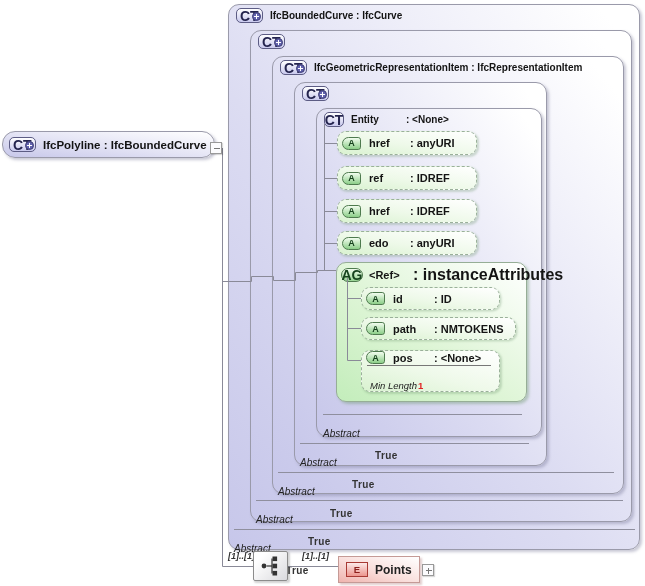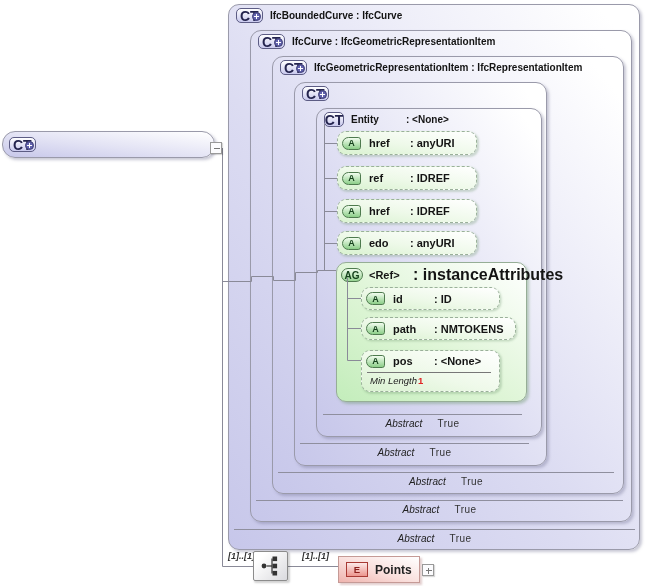--- a/index.html
+++ b/index.html
@@ -26,23 +26,23 @@
     display:flex; align-items:center; justify-content:flex-start; padding-left:3px;
   }
   .cticon.noplus { width:20px; justify-content:center; padding-left:0; }
   .ctl { font-size:14px; font-weight:bold; color:#24244e; line-height:1; }
   .plusdot { position:absolute; right:1.5px; top:2.5px; width:9px; height:9px; border-radius:50%;
              background:#6262ae; border:0.5px solid #3c3c72; }
   .plusdot::before { content:""; position:absolute; left:1.5px; top:3.6px; width:5px; height:1.4px; background:#fff; }
   .plusdot::after  { content:""; position:absolute; left:3.3px; top:1.8px; width:1.4px; height:5px; background:#fff; }
 
   
-  .absrow { position:absolute; border-top:1px solid #8f8f9e; padding-top:3px; display:flex;justify-content:center; }
+  .absrow { position:absolute; border-top:1px solid #8f8f9e; padding-top:13px; display:flex; }
   .absl { font-style:italic; font-size:10px; color:#222; width:52px; }
-  .absv { font-weight:normal; font-size:10px; color:#333; letter-spacing:.4px; }
+  .absv { font-weight:bold; font-size:10px; color:#333; letter-spacing:.4px;margin-top:22px; }
 
   
   .attr {
     position:absolute;
     border:1px dashed #9ab09a;
     border-radius:9px;
     background:linear-gradient(to top right,#d9f2d0 0%,#eef9e9 45%,#ffffff 100%);
     box-shadow:1.5px 1.5px 2px rgba(110,150,110,.30);
     display:flex; align-items:center; padding-left:4px;
   }
@@ -52,36 +52,36 @@
     background:linear-gradient(to bottom,#f2fdef,#8cce88);
     font-size:9px; font-weight:bold; color:#16421d;
     display:flex; align-items:center; justify-content:center;
   }
   .aname { font-weight:bold; font-size:11px; color:#141414; margin-left:8px; width:41px; }
   .atype { font-weight:bold; font-size:11px; color:#141414; }
 
   
   .attr.col { flex-direction:column; align-items:stretch; padding-left:0; }
   .attr.col .arow { display:flex; align-items:center; padding-left:4px; height:20px; }
-  .frow { margin:1px 8px 0 5px; border-top:1px solid #777; padding:2px 0 0 3px; display:flex; }
+  .frow { margin:1px 8px 0 5px; border-top:1px solid #777; padding:14px 0 0 3px; display:flex; }
   .fl { font-style:italic; font-size:9.5px; color:#222; width:48px; }
   .fv { font-weight:bold; font-size:9.5px; color:#e02424; }
 
   
   .agbox {
     position:absolute; left:336px; top:262px; width:191px; height:140px;
     border:1px solid #96ae96; border-radius:10px;
     background:linear-gradient(to top right,#c3edbb 0%,#def5d6 45%,#ffffff 100%);
     box-shadow:2px 2px 3px rgba(100,145,100,.40);
   }
   .agicon {
     width:22px; height:14px; flex:0 0 auto;
     border:1px solid #4e7a4e; border-radius:7px;
     background:linear-gradient(to bottom,#f2fdef,#97d492);
-    font-size:10px; font-weight:bold; color:#16421d;
+    font-size:14px; font-weight:bold; color:#16421d;
     display:flex; align-items:center; justify-content:center;
   }
   .aghdr { position:absolute; top:3px; left:4px; display:flex; align-items:center; gap:6px; white-space:nowrap; }
   .agname { font-weight:bold; font-size:11px; color:#141414; width:38px; }
   .agtype { font-weight:bold; font-size:16px; color:#141414; }
 
   
   .pill {
     position:absolute; left:2px; top:131px; width:213px; height:27px;
     border:1px solid #9a9aaa; border-radius:13px;
@@ -144,21 +144,20 @@
       <span class="absv">True</span>
     </div>
   </div>
 
   <div class="tbox" style="left:250px;top:30px;width:382px;height:492px;">
     <div class="hdr">
       <span class="cticon">
           <span class="ctl">CT</span>
           <span class="plusdot"></span>
         </span>
-      <span class="title">IfcCurve : IfcGeometricRepresentationItem</span>
     </div>
     <div class="absrow" style="left:5px;top:469px;width:367px;">
       <span class="absl">Abstract</span>
       <span class="absv">True</span>
     </div>
   </div>
 
   <div class="tbox" style="left:272px;top:56px;width:352px;height:438px;">
     <div class="hdr">
       <span class="cticon">
@@ -282,20 +281,21 @@
       <path d="M347.5,360.5 H361"></path>
       <path d="M288,566.5 H338"></path>
     </g>
   </svg>
 
   <div class="pill">
     <span class="cticon">
         <span class="ctl">CT</span>
         <span class="plusdot"></span>
       </span>
+    <span class="title">IfcPolyline : IfcBoundedCurve</span>
   </div>
   <div class="toggle" style="left:210px;top:142px;">
       <span class="h"></span>
     </div>
 
   <span class="card" style="left:228px;top:551px;">[1]..[1]</span>
   <span class="card" style="left:302px;top:551px;">[1]..[1]</span>
 
   <div class="seqbox">
     <svg width="24" height="24" viewBox="0 0 24 24">

